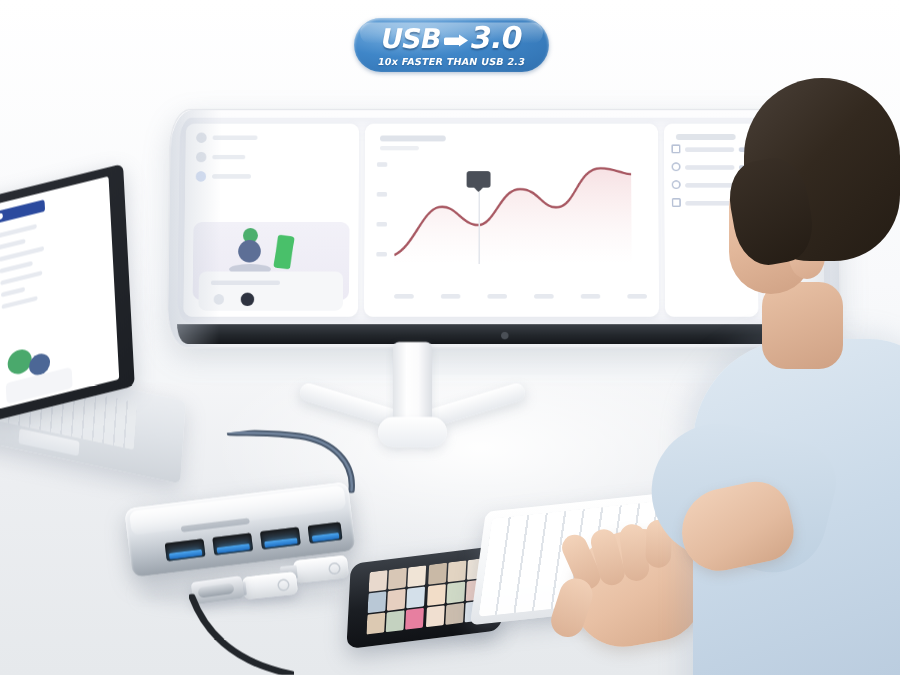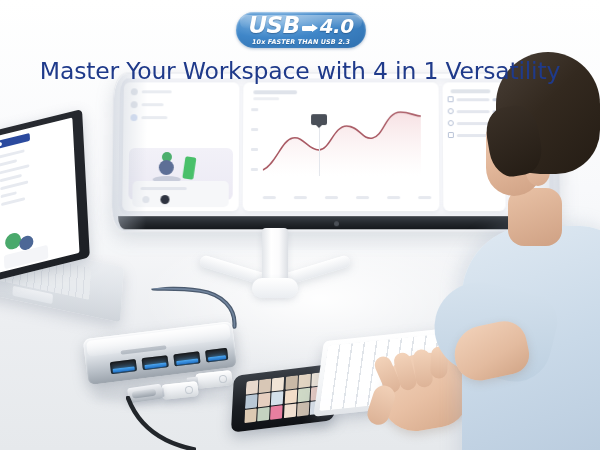--- a/index.html
+++ b/index.html
@@ -26,21 +26,21 @@
     background:radial-gradient(ellipse at 30% 25%,#7fb4e2 0%,#3f86c8 45%,#2f6fae 100%);
     box-shadow:0 1px 3px rgba(40,80,130,.35), inset 0 1px 2px rgba(255,255,255,.55);
     display:flex;flex-direction:column;align-items:center;justify-content:center;
     overflow:hidden;}
   .usb-badge::before{content:"";position:absolute;left:4px;top:3px;right:4px;height:14px;
     border-radius:12px;background:linear-gradient(180deg,rgba(255,255,255,.38),rgba(255,255,255,0));}
   .usb-main{position:relative;display:flex;align-items:baseline;gap:1px;
     font-family:"DejaVu Sans", sans-serif;font-weight:bold;font-style:italic;
     color:#ffffff;font-size:19px;letter-spacing:-.5px;line-height:1;
     text-shadow:0 1px 1px rgba(25,60,100,.45);}
-  .usb-word{font-size:23px;}
+  .usb-word{font-size:18px;}
   .usb-trident{display:inline-block;width:16px;height:9px;position:relative;margin:0 1px;}
   .usb-trident::before{content:"";position:absolute;left:0;top:2px;width:11px;height:5px;
     background:#ffffff;border-radius:1px;}
   .usb-trident::after{content:"";position:absolute;left:10px;top:0;width:0;height:0;
     border-left:6px solid #ffffff;border-top:4.5px solid transparent;border-bottom:4.5px solid transparent;}
   .usb-ver{font-size:20px;}
   .usb-sub{position:relative;font-family:"DejaVu Sans", sans-serif;font-style:italic;
     font-weight:bold;color:#ffffff;font-size:6.4px;letter-spacing:.15px;margin-top:1px;
     text-shadow:0 1px 1px rgba(25,60,100,.4);}
 
@@ -274,26 +274,25 @@
 <div id="stage">
 
   <div class="wall-shade"></div>
   <div class="desk-surface"></div>
   <div class="desk-glow"></div>
 
   <div class="usb-badge">
     <div class="usb-main">
       <span class="usb-word">USB</span>
       <span class="usb-trident"></span>
-      <span class="usb-ver">4.0</span>
+      <span class="usb-ver">3.0</span>
     </div>
     <div class="usb-sub">10x FASTER THAN USB 2.3</div>
   </div>
 
-  <div class="headline">Master Your Workspace with 4 in 1 Versatility</div>
 
   <div class="monitor">
     <div class="mon-panel">
       <div class="mon-screen">
 
         <div class="pane pane-a">
           <div class="side-row">
               <span class="side-dot"></span>
               <span class="side-bar sb1"></span>
             </div>

